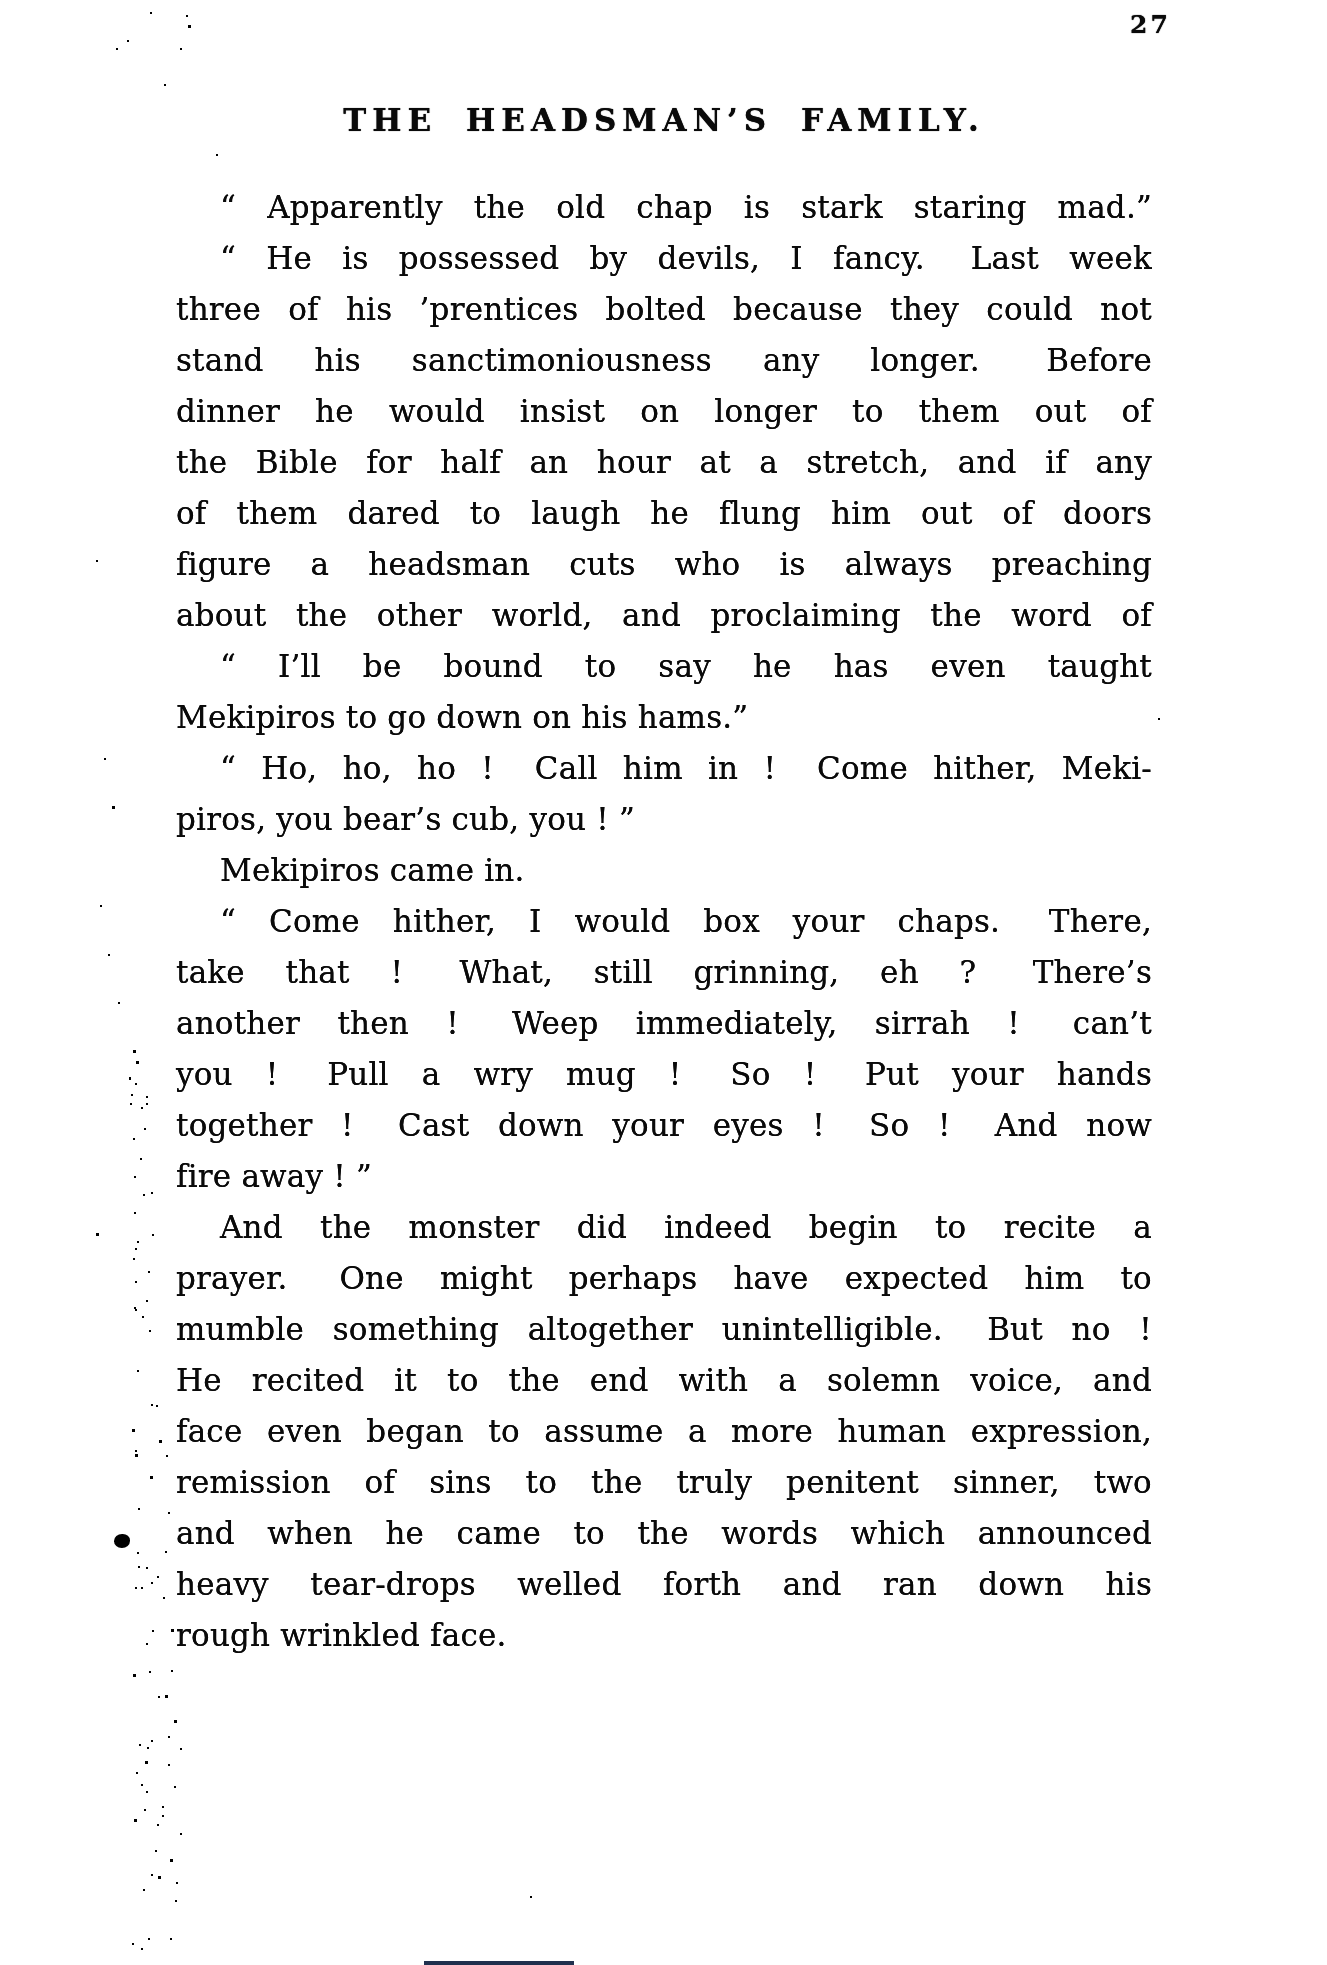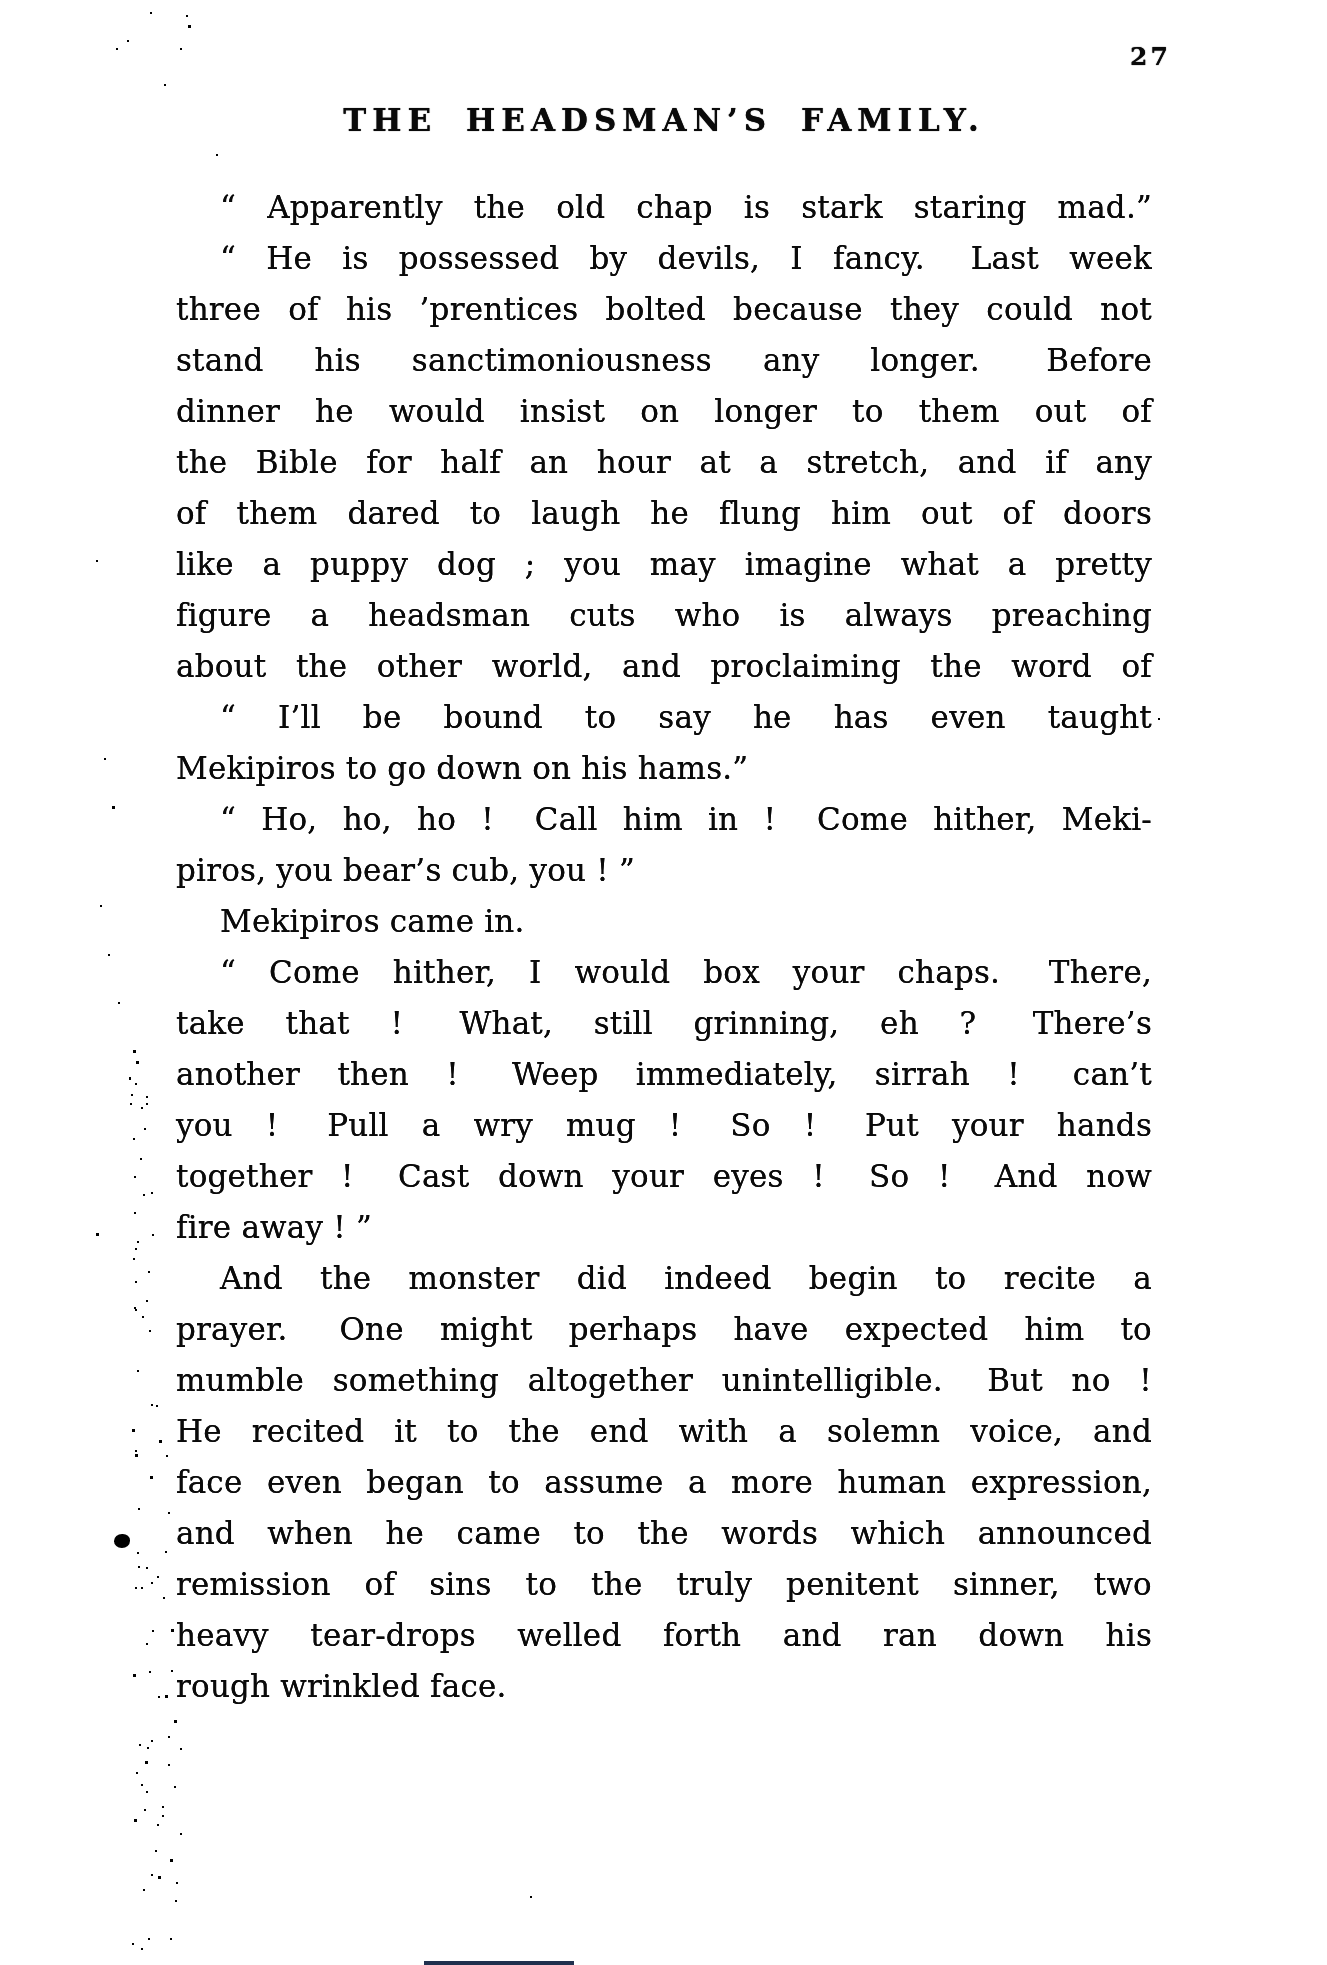--- a/index.html
+++ b/index.html
@@ -35,21 +35,20 @@
     white-space: nowrap;
   }
   #page-number {
     position: absolute;
     top: 10px;
     left: 1130px;
     font-size: 25px;
     font-weight: bold;
     letter-spacing: 3px;
     text-shadow: 0 0 1px #000;
-    margin-top: 32px;
   }
   
   #text-block {
     position: absolute;
     top: 182px;
     left: 176px;
     width: 976px;
   }
   .tline {
     font-size: 31px;
@@ -101,41 +100,40 @@
   <span id="page-number">27</span>
 
   <div id="text-block">
       <div class="tline justify indent">“ Apparently the old chap is stark staring mad.”</div>
       <div class="tline justify indent">“ He is possessed by devils, I fancy.  Last week</div>
       <div class="tline justify">three of his ’prentices bolted because they could not</div>
       <div class="tline justify">stand his sanctimoniousness any longer.  Before</div>
       <div class="tline justify">dinner he would insist on longer to them out of</div>
       <div class="tline justify">the Bible for half an hour at a stretch, and if any</div>
       <div class="tline justify">of them dared to laugh he flung him out of doors</div>
-      <div class="tline justify">like a puppy dog ; you may imagine what a pretty</div>
       <div class="tline justify">figure a headsman cuts who is always preaching</div>
       <div class="tline justify">about the other world, and proclaiming the word of</div>
       <div class="tline justify indent">“ I’ll be bound to say he has even taught</div>
       <div class="tline">Mekipiros to go down on his hams.”</div>
       <div class="tline justify indent">“ Ho, ho, ho !   Call him in !   Come hither, Meki-</div>
       <div class="tline">piros, you bear’s cub, you ! ”</div>
       <div class="tline indent">Mekipiros came in.</div>
       <div class="tline justify indent">“ Come hither, I would box your chaps.  There,</div>
       <div class="tline justify">take that !   What, still grinning, eh ?   There’s</div>
       <div class="tline justify">another then !   Weep immediately, sirrah !  can’t</div>
       <div class="tline justify">you !   Pull a wry mug !   So !   Put your hands</div>
       <div class="tline justify">together !   Cast down your eyes !   So !   And now</div>
       <div class="tline">fire away ! ”</div>
       <div class="tline justify indent">And the monster did indeed begin to recite a</div>
       <div class="tline justify">prayer.  One might perhaps have expected him to</div>
       <div class="tline justify">mumble something altogether unintelligible.  But no !</div>
       <div class="tline justify">He recited it to the end with a solemn voice, and</div>
       <div class="tline justify">face even began to assume a more human expression,</div>
+      <div class="tline justify">remission of sins to the truly penitent sinner, two</div>
       <div class="tline justify">and when he came to the words which announced</div>
-      <div class="tline justify">remission of sins to the truly penitent sinner, two</div>
       <div class="tline justify">heavy tear-drops welled forth and ran down his</div>
       <div class="tline">rough wrinkled face.</div>
     </div>
 
   <div id="ink-blot"></div>
   <div id="bottom-mark"></div>
 
 <div class="speck" style="left: 141px; top: 1587px; width: 2px; height: 2px;"></div>
     <div class="speck" style="left: 170px; top: 1938px; width: 2px; height: 2px;"></div>
     <div class="speck" style="left: 180px; top: 1833px; width: 2px; height: 2px;"></div>

